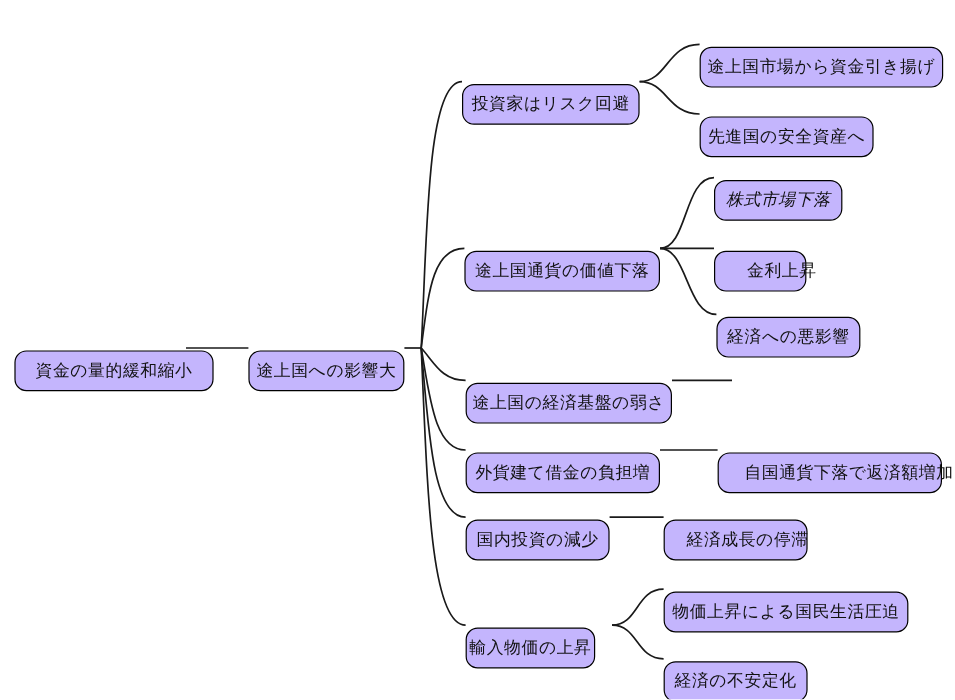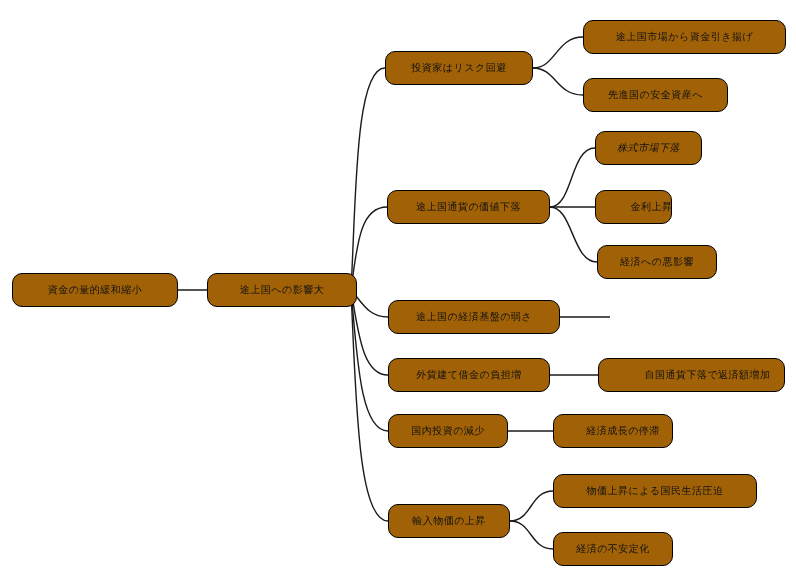--- a/index.html
+++ b/index.html
@@ -18,31 +18,32 @@
   #edges {
     position: absolute;
     left: 0;
     top: 0;
     z-index: 0;
   }
   .node {
     position: absolute;
     box-sizing: border-box;
     height: 34px;
-    background: #a16207;
+    background: #c4b5fd;
     border: 1.6px solid #000000;
     border-radius: 10px;
     display: flex;
     align-items: center;
     justify-content: center;
-    font-size: 10px;
+    font-size: 14px;
     color: #111111;
     white-space: nowrap;
     z-index: 1;
     letter-spacing: 0.5px;
+    margin-top: 19px;
   }
 </style>
 </head>
 <body>
 
 <div id="canvas">
 
   <svg id="edges" width="796" height="583" viewBox="0 0 796 583">
     <g fill="none" stroke="#1a1a1a" stroke-width="1.4">
 
@@ -70,33 +71,33 @@
 
       <path d="M 508,431 L 553,431"></path>
 
       <path d="M 510,521 C 532,521 530,491 553,491"></path>
       <path d="M 510,521 C 532,521 530,549 553,549"></path>
     </g>
   </svg>
 
   <div class="node" style="left:12px; top:273px; width:166px;border-radius:10px;">資金の量的緩和縮小</div>
 
-  <div class="node" style="left:207px; top:273px; width:150px;">途上国への影響大</div>
+  <div class="node" style="left:207px; top:273px; width:130px;">途上国への影響大</div>
 
   <div class="node" style="left:385px; top:51px; width:148px;">投資家はリスク回避</div>
 
   <div class="node" style="left:387px; top:190px; width:163px;">途上国通貨の価値下落</div>
 
   <div class="node" style="left:388px; top:300px; width:172px;">途上国の経済基盤の弱さ</div>
 
   <div class="node" style="left:388px; top:358px; width:162px;">外貨建て借金の負担増</div>
 
   <div class="node" style="left:388px; top:414px; width:120px;">国内投資の減少</div>
 
-  <div class="node" style="left:388px; top:504px; width:122px;">輸入物価の上昇</div>
+  <div class="node" style="left:388px; top:504px; width:108px;">輸入物価の上昇</div>
 
   <div class="node" style="left:583px; top:20px; width:203px;">途上国市場から資金引き揚げ</div>
 
   <div class="node" style="left:583px; top:78px; width:145px;">先進国の安全資産へ</div>
 
   <div class="node" style="left:595px; top:131px; width:107px;font-style:italic;">株式市場下落</div>
 
   <div class="node" style="left:595px; top:190px; width:77px;padding-left:36px;">金利上昇</div>
 
   <div class="node" style="left:597px; top:245px; width:120px;">経済への悪影響</div>

